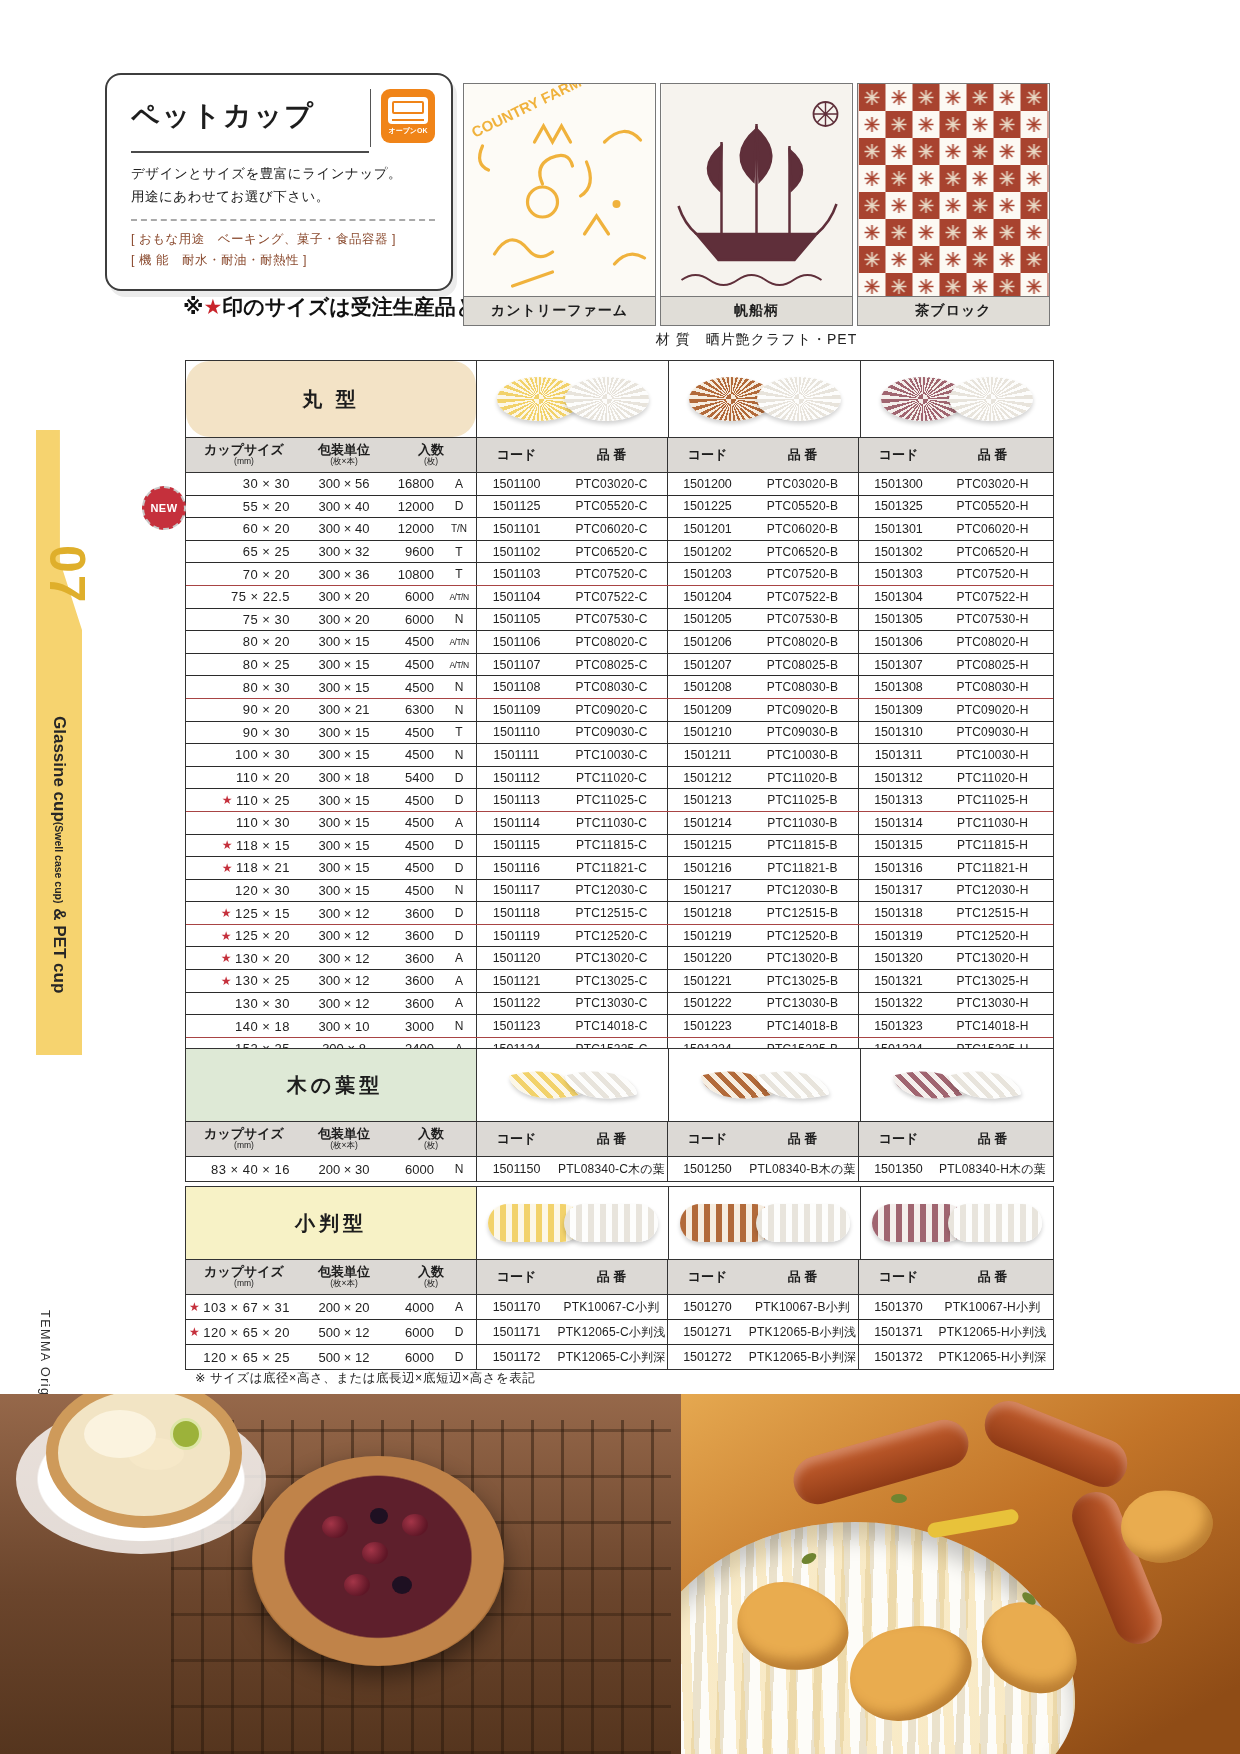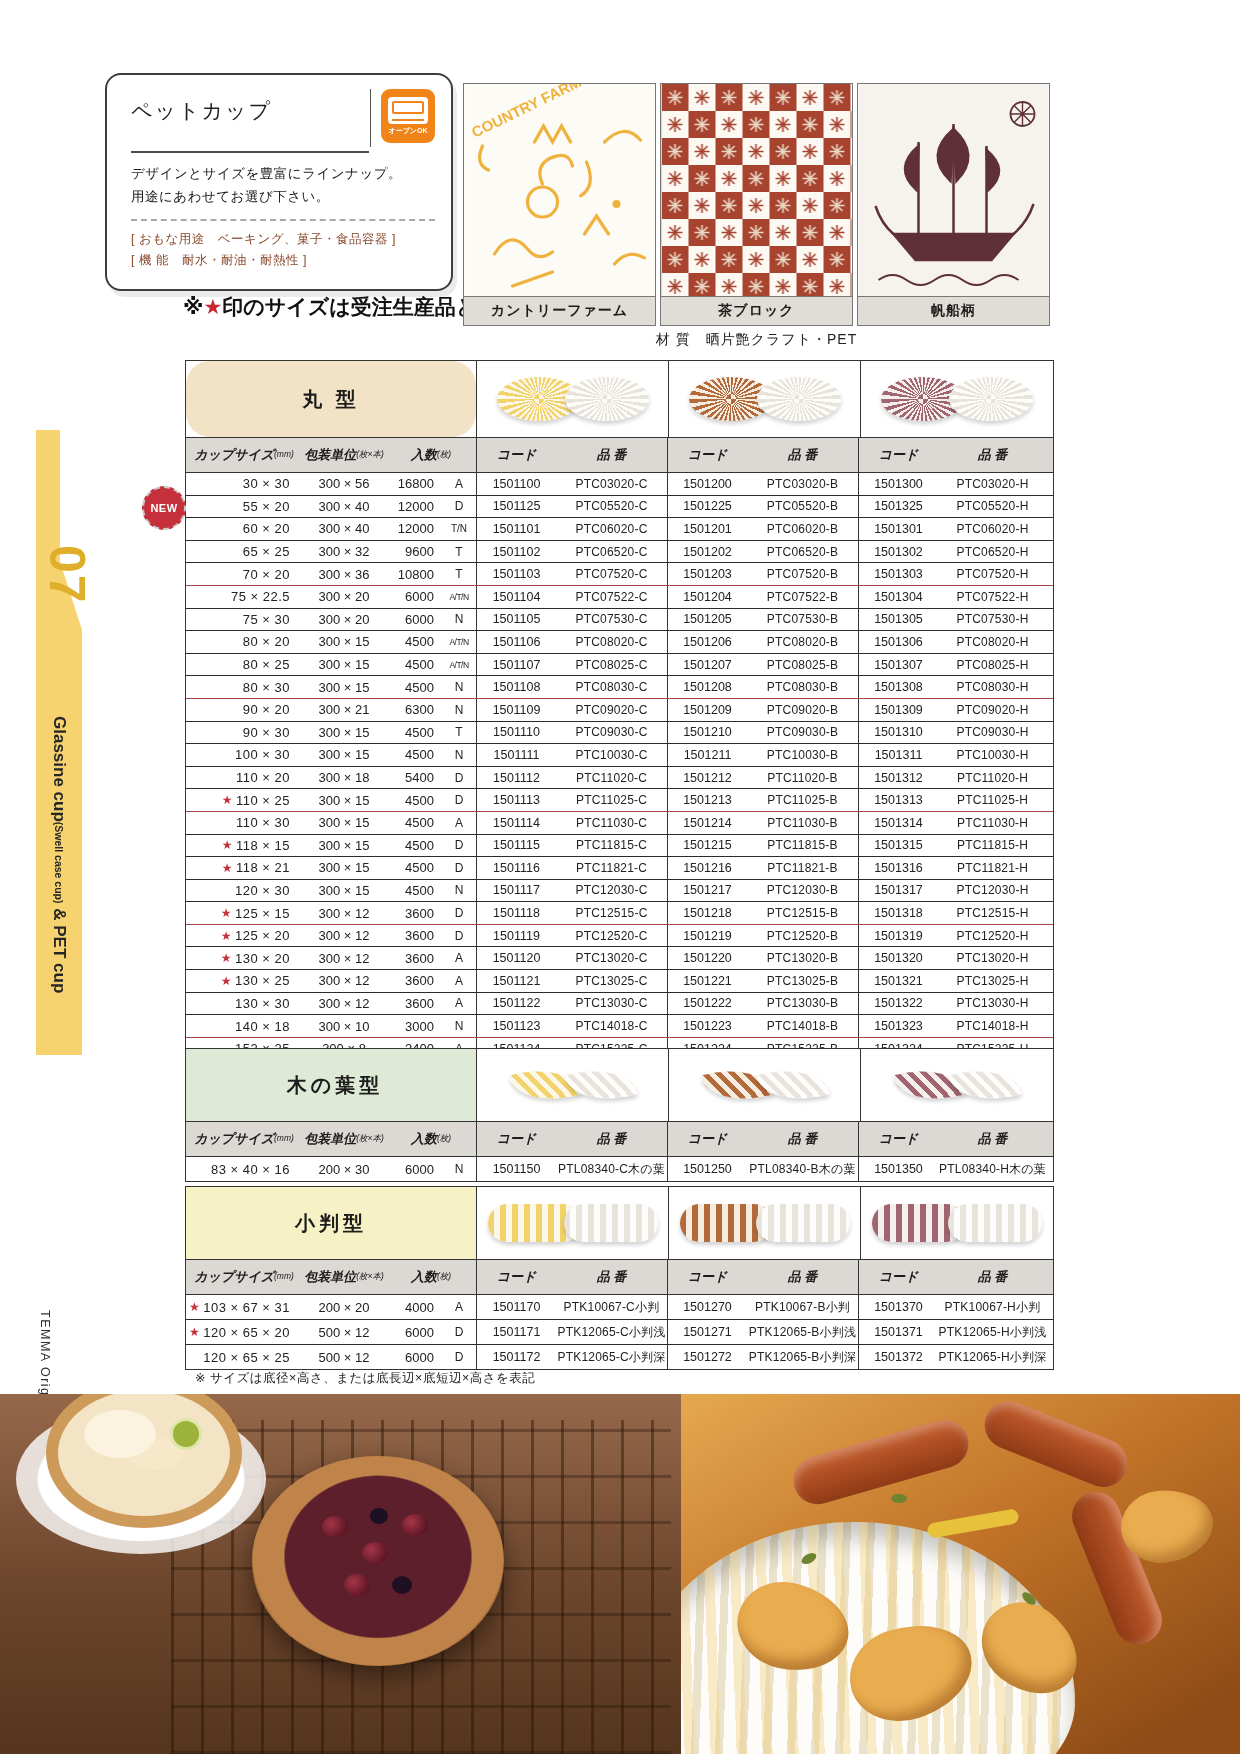--- a/index.html
+++ b/index.html
@@ -14,21 +14,21 @@
   .v-title{position:absolute;left:49px;top:716px;writing-mode:vertical-rl;font-size:17px;font-weight:bold;color:#262626;}
   .v-title .small{font-size:10.5px;font-weight:bold;}
   .v-temma{position:absolute;left:38px;top:1310px;writing-mode:vertical-rl;font-size:12.5px;color:#2f2f2f;letter-spacing:1.5px;}
   .pagenum{position:absolute;left:26px;top:1688px;font-size:15px;color:#333;}
 
   
   .infobox{position:absolute;left:105px;top:73px;width:348px;height:218px;box-sizing:border-box;
     border:2.5px solid #3d3d3d;border-radius:16px;background:#fff;padding:14px 16px 10px 24px;
     box-shadow:4px 6px 0 rgba(0,0,0,0.08);}
   .ib-head{display:flex;align-items:flex-start;}
-  .ib-title{flex:1;font-size:21px;font-weight:normal;letter-spacing:2px;padding-top:8px;}
+  .ib-title{flex:1;font-size:28px;font-weight:bold;letter-spacing:2px;padding-top:8px;}
   .ib-vdiv{width:1.5px;height:58px;background:#555;margin:0 10px 0 4px;}
   .oven{width:54px;height:54px;background:#F08418;border-radius:9px;display:flex;flex-direction:column;
     align-items:center;justify-content:center;gap:2px;padding:4px;box-sizing:border-box;}
   .oven-glyph{width:40px;height:27px;background:#fff;border-radius:4px;position:relative;}
   .oven-glyph:before{content:"";position:absolute;left:4px;right:4px;top:4px;height:9px;border:2px solid #F08418;border-radius:2px;}
   .oven-glyph:after{content:"";position:absolute;left:4px;right:4px;bottom:3px;height:2px;background:#F08418;}
   .oven-label{font-size:7px;color:#fff;font-weight:bold;white-space:nowrap;}
   .ib-rule{height:2px;background:#4a4a4a;margin:4px 66px 10px 0;}
   .ib-desc{font-size:13.5px;line-height:1.7;color:#222;letter-spacing:0.5px;}
   .ib-dashed{border-top:2px dashed #a9a9a9;margin:10px 0 8px;}
@@ -53,21 +53,21 @@
   .band{display:grid;grid-template-columns:290px 192px 192px 192px;border-bottom:1.3px solid #333;}
   .btitle{display:flex;align-items:center;justify-content:center;font-size:20px;font-weight:bold;letter-spacing:4px;}
   .bg-round{background:#F3E3C6;border-radius:24px;}
   .bg-leaf{background:#DEE9D6;padding-left:8px;}
   .bg-oval{background:#F7F2C6;}
   .bphoto{border-left:1.2px solid #333;background:#fff;display:flex;align-items:center;justify-content:center;}
   .band.h76{height:76px;} .band.h72{height:72px;}
 
   .grid10{display:grid;grid-template-columns:116px 84px 56px 34px 80px 111px 80px 111px 80px 109px;}
   .cols{background:#DCD9D5;border-bottom:1.3px solid #333;height:34px;}
-  .hc{display:flex;flex-direction:row;align-items:center;justify-content:center;font-size:13px;font-weight:bold;line-height:1.1;font-style:italic;}
+  .hc{display:flex;flex-direction:column;align-items:center;justify-content:center;font-size:13px;font-weight:bold;line-height:1.1;}
   .hc .unit{font-size:8.5px;font-weight:normal;}
   .span2{grid-column:span 2;}
   .sec{border-left:1.2px solid #333;}
 
   .trow{height:21.6px;border-bottom:1px solid #2b2b2b;}
   .rows-tall .trow{height:24px;}
   .trow.redsep{border-bottom:1px solid #A84444;}
   .trow:last-child{border-bottom:none;}
   .cell{display:flex;align-items:center;font-size:13px;color:#222;overflow:visible;}
   .c-size{justify-content:flex-end;padding-right:12px;position:relative;letter-spacing:0.5px;}
@@ -194,20 +194,43 @@
             <path d="M140 58 q20 -20 36 -2"></path>
             <path d="M18 62 q-8 18 6 24"></path>
             <path d="M150 180 q14 -16 30 -6"></path>
             <path d="M48 202 l40 -14"></path>
             <circle cx="152" cy="120" r="4" fill="#F0B23C" stroke="none"></circle>
           </g>
           <text x="6" y="44" font-size="15" font-weight="bold" fill="#F0B23C" transform="rotate(-26 30 40)">COUNTRY FARM</text>
         </svg>
       </div>
       <div class="sw-label">カントリーファーム</div>
+    </div>
+    <div class="swatch">
+      <div class="sw-img">
+        <svg viewBox="0 0 190 212">
+          <rect width="190" height="212" fill="#F6F3EE"></rect>
+          <g stroke="#5F2F3A" fill="none" stroke-width="2.5">
+            <path d="M35 150 h120 l-22 26 h-76 z" fill="#5F2F3A"></path>
+            <path d="M60 150 V58"></path>
+              <path d="M95 150 V40"></path>
+              <path d="M128 150 V62"></path>
+            <path d="M60 62 q-26 22 -2 44 z" fill="#5F2F3A"></path>
+            <path d="M95 45 q-30 26 -3 52 z" fill="#5F2F3A"></path>
+            <path d="M95 45 q28 26 3 52 z" fill="#5F2F3A"></path>
+            <path d="M128 66 q24 20 2 40 z" fill="#5F2F3A"></path>
+            <path d="M35 150 q-12 -10 -18 -28"></path>
+              <path d="M155 150 q14 -12 20 -30"></path>
+            <path d="M20 196 q14 -10 28 0 q14 10 28 0 q14 -10 28 0 q14 10 28 0 q14 -10 28 0" stroke-width="2"></path>
+            <circle cx="164" cy="30" r="12" stroke-width="1.8"></circle>
+            <path d="M164 18 v24 M152 30 h24 M156 22 l16 16 M172 22 l-16 16" stroke-width="1.4"></path>
+          </g>
+        </svg>
+      </div>
+      <div class="sw-label">帆船柄</div>
     </div>
     <div class="swatch">
       <div class="sw-img">
         <svg viewBox="0 0 190 212">
           <defs>
             <pattern id="blk" width="54" height="54" patternUnits="userSpaceOnUse">
               <rect width="54" height="54" fill="#FCF9F3"></rect>
               <rect width="27" height="27" fill="#A8432F"></rect>
               <rect x="27" y="27" width="27" height="27" fill="#A8432F"></rect>
               <g stroke="#E9D8C4" stroke-width="1.6" fill="none">
@@ -222,43 +245,20 @@
               <g stroke="#A8432F" stroke-width="1.6" fill="none" transform="translate(0 27)">
                   <path d="M13.5 6 v15 M6 13.5 h15 M8 8 l11 11 M19 8 l-11 11"></path>
                 </g>
             </pattern>
           </defs>
           <rect width="190" height="212" fill="url(#blk)"></rect>
         </svg>
       </div>
       <div class="sw-label">茶ブロック</div>
     </div>
-    <div class="swatch">
-      <div class="sw-img">
-        <svg viewBox="0 0 190 212">
-          <rect width="190" height="212" fill="#F6F3EE"></rect>
-          <g stroke="#5F2F3A" fill="none" stroke-width="2.5">
-            <path d="M35 150 h120 l-22 26 h-76 z" fill="#5F2F3A"></path>
-            <path d="M60 150 V58"></path>
-              <path d="M95 150 V40"></path>
-              <path d="M128 150 V62"></path>
-            <path d="M60 62 q-26 22 -2 44 z" fill="#5F2F3A"></path>
-            <path d="M95 45 q-30 26 -3 52 z" fill="#5F2F3A"></path>
-            <path d="M95 45 q28 26 3 52 z" fill="#5F2F3A"></path>
-            <path d="M128 66 q24 20 2 40 z" fill="#5F2F3A"></path>
-            <path d="M35 150 q-12 -10 -18 -28"></path>
-              <path d="M155 150 q14 -12 20 -30"></path>
-            <path d="M20 196 q14 -10 28 0 q14 10 28 0 q14 -10 28 0 q14 10 28 0 q14 -10 28 0" stroke-width="2"></path>
-            <circle cx="164" cy="30" r="12" stroke-width="1.8"></circle>
-            <path d="M164 18 v24 M152 30 h24 M156 22 l16 16 M172 22 l-16 16" stroke-width="1.4"></path>
-          </g>
-        </svg>
-      </div>
-      <div class="sw-label">帆船柄</div>
-    </div>
   </div>
   <div class="material">材 質　晒片艶クラフト・PET</div>
 
   <div class="ptable" style="top:360px">
     <div class="band h76">
       <div class="btitle bg-round">丸 型</div>
       <div class="bphoto">
           <div class="cup cr p1"></div>
           <div class="cup cr pw"></div>
         </div>

